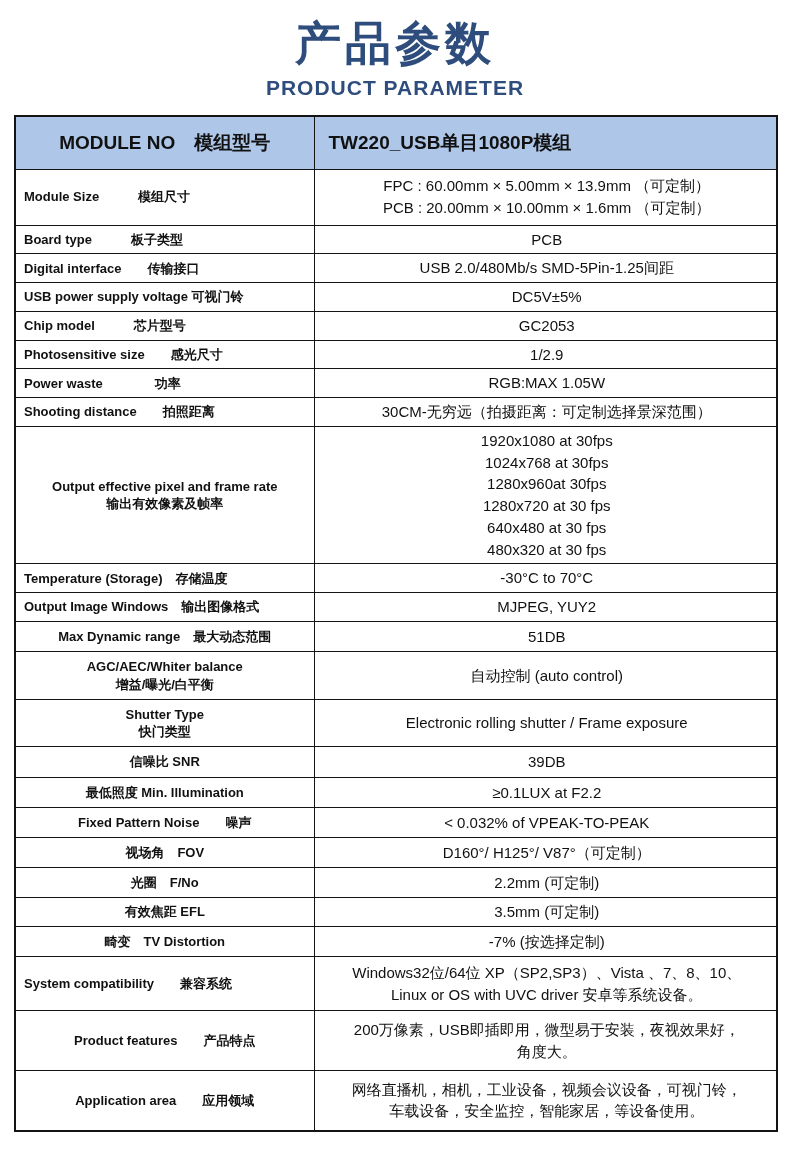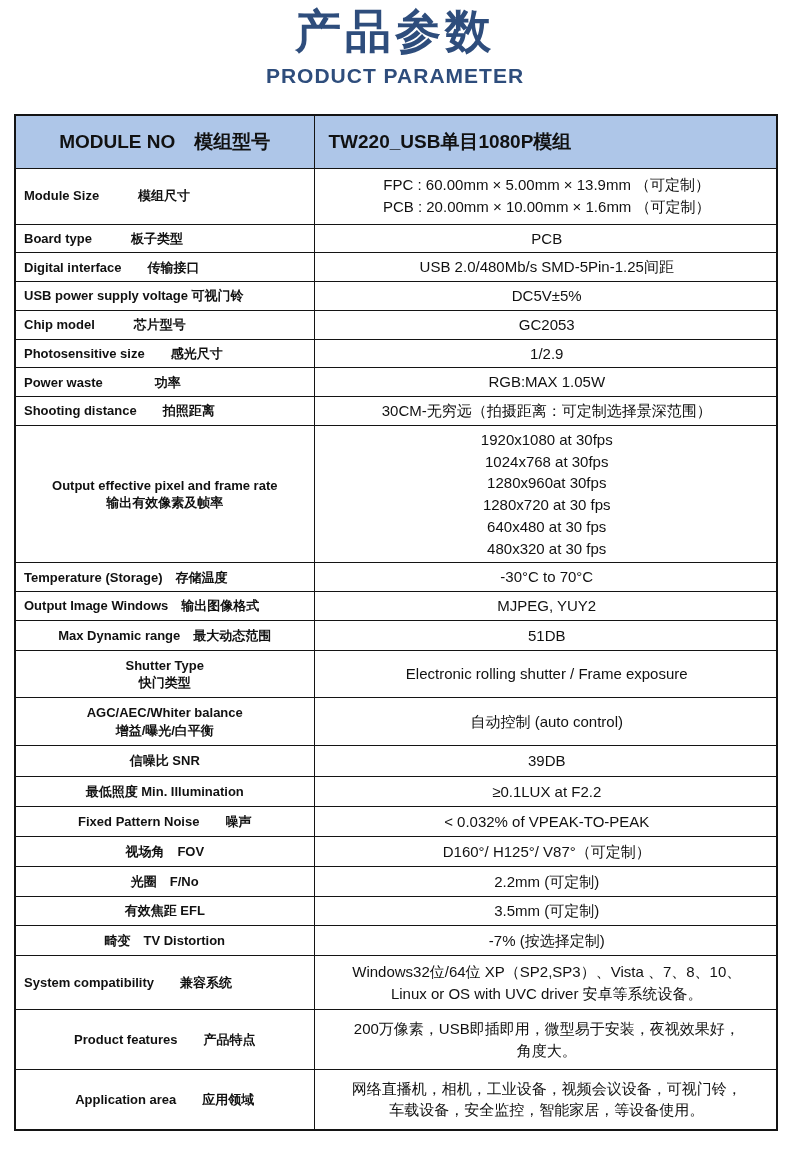--- a/index.html
+++ b/index.html
@@ -5,41 +5,41 @@
   * { box-sizing: border-box; }
   html, body {
     margin: 0; padding: 0;
     background: #ffffff;
     width: 790px;
     font-family: "Liberation Sans", "DejaVu Sans", sans-serif;
     color: #111111;
   }
   .page { width: 790px; min-height: 1156px; background: #ffffff; }
 
-  .title-block { text-align: center; padding-top: 4px; }
+  .title-block { text-align: center; padding-top: 16px; }
   .page-title {
     color: #2e4d7c;
     font-size: 46px;
     font-weight: 700;
     letter-spacing: 4px;
     line-height: 1.2;
   }
   .page-subtitle {
     color: #2e4d7c;
     font-size: 21px;
     font-weight: 600;
     letter-spacing: 1px;
     margin-top: 5px;
   }
 
   table.spec {
     border-collapse: collapse;
     table-layout: fixed;
     width: 762px;
-    margin: 26px 14px 0 14px;
+    margin: 15px 14px 0 14px;
     border: 2.5px solid #141414;
   }
   .spec th, .spec td {
     border: 1.5px solid #141414;
     vertical-align: middle;
     overflow: hidden;
   }
   .spec thead th {
     background: #aec6e8;
     font-size: 19px;
@@ -137,30 +137,30 @@
         <td class="vc">-30°C to 70°C</td>
       </tr>
       <tr style="height:29px">
         <td class="lc">Output Image Windows　输出图像格式</td>
         <td class="vc">MJPEG, YUY2</td>
       </tr>
       <tr class="ctr" style="height:30px">
         <td class="lc">Max Dynamic range　最大动态范围</td>
         <td class="vc">51DB</td>
       </tr>
+      <tr class="ctr" style="height:48px">
+        <td class="lc">AGC/AEC/Whiter balance
+增益/曝光/白平衡</td>
+        <td class="vc">自动控制 (auto control)</td>
+      </tr>
       <tr class="ctr" style="height:47px">
         <td class="lc">Shutter Type
 快门类型</td>
         <td class="vc">Electronic rolling shutter / Frame exposure</td>
       </tr>
-      <tr class="ctr" style="height:48px">
-        <td class="lc">AGC/AEC/Whiter balance
-增益/曝光/白平衡</td>
-        <td class="vc">自动控制 (auto control)</td>
-      </tr>
       <tr class="ctr" style="height:31px">
         <td class="lc">信噪比 SNR</td>
         <td class="vc">39DB</td>
       </tr>
       <tr class="ctr" style="height:30px">
         <td class="lc">最低照度 Min. Illumination</td>
         <td class="vc">≥0.1LUX at F2.2</td>
       </tr>
       <tr class="ctr" style="height:30px">
         <td class="lc">Fixed Pattern Noise　　噪声</td>

